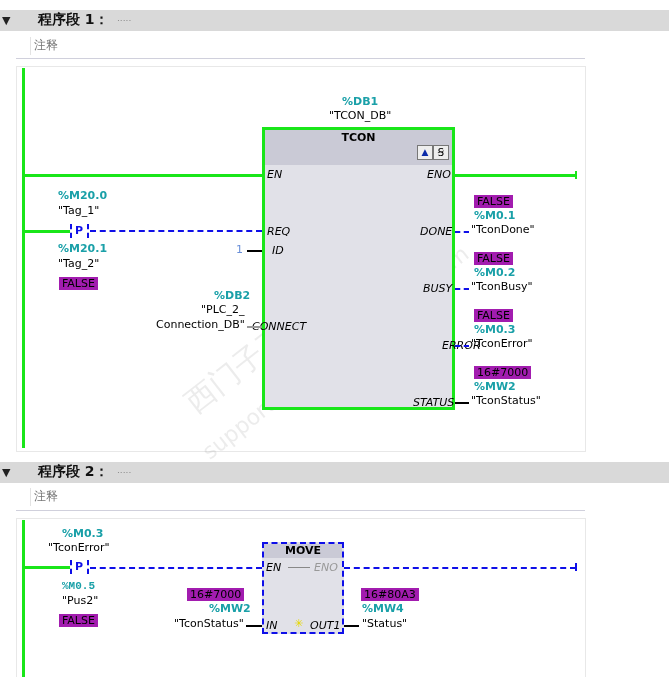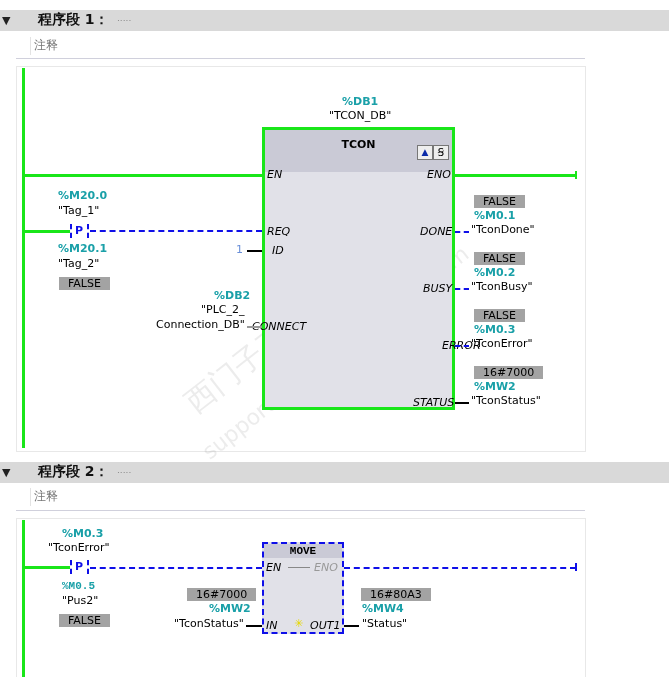--- a/index.html
+++ b/index.html
@@ -10,21 +10,21 @@
   .net-header .tri { position:absolute; left:2px; top:4px; font-size:11px; color:#222; }
   .net-header .title { position:absolute; left:38px; top:1px; font-size:14px; font-weight:bold; color:#111; }
   .net-header .dots { position:absolute; left:117px; top:3px; font-size:9px; color:#888; }
   .comment { position:absolute; left:30px; width:555px; height:18px; border-left:1px solid #e3e3e3; color:#777; font-size:12px; padding-left:3px; }
   .sep { position:absolute; left:16px; width:569px; height:1px; background:#d0d0dc; }
   .net-area { position:absolute; left:16px; width:568px; border:1px solid #e8e8e8; background:#fff; }
   .rail { position:absolute; width:3px; background:#19e619; }
   .green-h { position:absolute; height:3px; background:#19e619; }
   .addr { position:absolute; color:#1aa0a8; font-weight:bold; font-size:11px; white-space:nowrap; }
   .tag { position:absolute; font-size:11px; white-space:nowrap; }
-  .val { position:absolute; background:#a3a3a3; font-size:11px; padding:0 9px; white-space:nowrap; line-height:13px; }
+  .val { position:absolute; background:#a21caf; font-size:11px; padding:0 3px; white-space:nowrap; line-height:13px; }
   .blue-dash { position:absolute; height:0; border-top:2px dashed #0f0fe8; }
   .black-h { position:absolute; height:2px; background:#000; }
   .gray-h { position:absolute; height:2px; background:#999; }
   .block { position:absolute; background:#e1e1e8; }
   .block .bhead { position:absolute; left:0; right:0; top:0; background:#cacad6; text-align:center; font-weight:bold; font-size:11px; }
   .pin { position:absolute; font-size:11px; white-space:nowrap;font-style:italic; }
   .contact { position:absolute; color:#0f0fe8; font-weight:bold; font-size:11px; }
   .wm { position:absolute; color:rgba(150,150,150,0.18); font-size:30px; transform:rotate(-38deg); white-space:nowrap; pointer-events:none; }
 </style>
 </head>
@@ -43,21 +43,21 @@
 
 <div class="wm" style="left:160px; top:300px;">西门子工业 技术论坛</div>
 <div class="wm" style="left:170px; top:340px; font-size:22px;">support.industry.siemens.com</div>
 
 <div class="addr" style="left:342px; top:95px;">%DB1</div>
 <div class="tag" style="left:329px; top:109px;">"TCON_DB"</div>
 
 <div class="green-h" style="left:24px; top:174px; width:238px;"></div>
 
 <div class="block" style="left:262px; top:127px; width:193px; height:283px; border:3px solid #19e619; box-sizing:border-box;">
-  <div class="bhead" style="height:34px; line-height:14px; padding-top:8px;text-align:center;">
+  <div class="bhead" style="height:34px; line-height:14px; padding-top:1px;text-align:center;">
     <span>TCON</span>
   </div>
 </div>
 <div class="abs" style="left:417px; top:145px; width:14px; height:13px; border:1px solid #777; background:#eee; color:#0a2aa8; font-size:9px; text-align:center; line-height:13px;">▲</div>
 <div class="abs" style="left:433px; top:145px; width:14px; height:13px; border:1px solid #777; background:#eee; font-size:10px; text-align:center; line-height:13px;">Ꞩ</div>
 
 <span class="pin" style="left:267px; top:168px;">EN</span>
 <span class="pin" style="left:267px; top:225px;">REQ</span>
 <span class="pin" style="left:272px; top:244px;text-align:center;">ID</span>
 <span class="pin" style="left:252px; top:320px;">CONNECT</span>
@@ -126,21 +126,21 @@
 <div class="green-h" style="left:24px; top:566px; width:46px;"></div>
 <div class="abs" style="left:70px; top:560px; width:2px; height:14px; border-left:2px dashed #0f0fe8;"></div>
 <span class="contact" style="left:75px; top:560px;">P</span>
 <div class="abs" style="left:87px; top:560px; width:2px; height:14px; border-left:2px dashed #0f0fe8;"></div>
 <div class="blue-dash" style="left:90px; top:567px; width:172px;"></div>
 <div class="addr" style="left:62px; top:580px;font-family:Liberation Mono, monospace;">%M0.5</div>
 <div class="tag" style="left:62px; top:594px;">"Pus2"</div>
 <div class="val" style="left:59px; top:614px;">FALSE</div>
 
 <div class="block" style="left:262px; top:542px; width:82px; height:92px; border:2px dashed #0f0fe8; box-sizing:border-box;">
-  <div class="bhead" style="height:14px; line-height:14px;font-family:Liberation Mono, monospace;">
+  <div class="bhead" style="height:14px; line-height:14px;">
     <span>MOVE</span>
   </div>
 </div>
 <span class="pin" style="left:266px; top:561px;">EN</span>
 <div class="abs" style="left:288px; top:567px; width:22px; height:1px; background:#888;"></div>
 <span class="pin" style="left:314px; top:561px; color:#999;">ENO</span>
 <span class="pin" style="left:266px; top:619px;">IN</span>
 <span class="abs" style="left:294px; top:617px; color:#e6d800; font-size:11px;">✳</span>
 <span class="pin" style="left:310px; top:619px;">OUT1</span>
 

